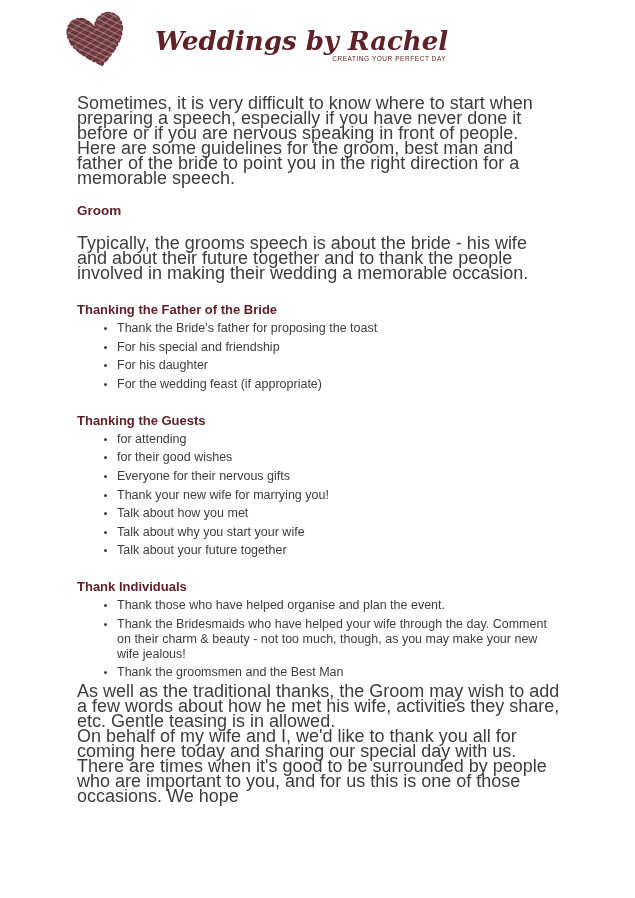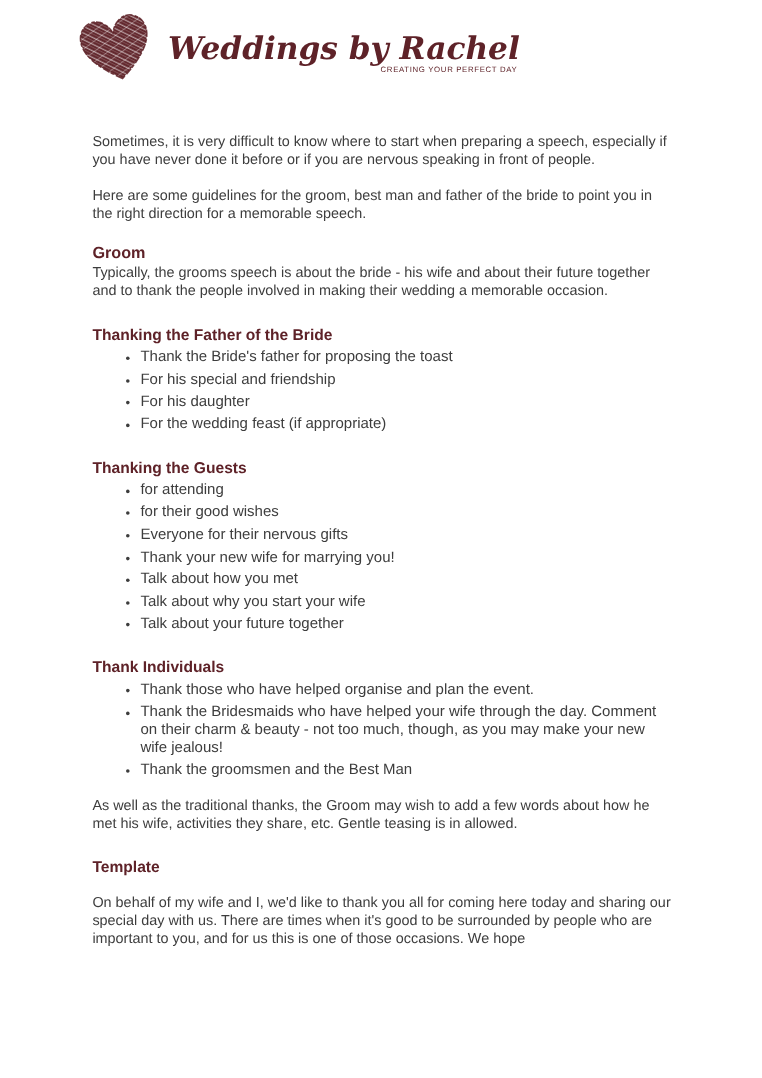--- a/index.html
+++ b/index.html
@@ -15,21 +15,21 @@
     overflow:hidden;
   }
   .page{
     position:relative;
     width:635px;height:898px;
     background:#ffffff;
   }
   
   .logo{
     position:absolute;left:62px;top:6px;
-    display:flex;align-items:center;gap:8px;
+    display:flex;align-items:center;gap:23px;
   }
   .heart{
     width:70px;height:70px;display:block;
   }
   .brand-block{
     display:flex;flex-direction:column;align-items:flex-end;
     margin-top:6px;
   }
   .brand{
     font-family:"DejaVu Serif","Liberation Serif",serif;
@@ -49,28 +49,28 @@
     position:absolute;left:77px;top:96px;
     width:483px;
   }
   h1{
     font-size:17px;font-weight:bold;
     color:var(--accent-maroon);
     text-align:center;
     margin-bottom:14px;
   }
   p{
-    font-size:12px;line-height:15px;
-    margin:15px 0;
+    font-size:18px;line-height:15px;
+    margin:0 0;
     color:var(--body-text);
   }
   h2{
     font-size:13.5px;font-weight:bold;
     color:var(--accent-maroon);
-    margin-top:17px;margin-bottom:2px;
+    margin-top:17px;margin-bottom:18px;
   }
   h2 + p{margin-top:2px;}
   h3{
     font-size:13px;font-weight:bold;
     color:var(--accent-maroon);
     margin-top:21px;margin-bottom:4px;
   }
   ul{
     margin:0 0 4px 0;
     padding-left:40px;
@@ -140,18 +140,17 @@
           <li>Talk about why you start your wife</li>
           <li>Talk about your future together</li>
         </ul>
         <h3>Thank Individuals</h3>
         <ul>
           <li>Thank those who have helped organise and plan the event.</li>
           <li>Thank the Bridesmaids who have helped your wife through the day. Comment on their charm &amp; beauty - not too much, though, as you may make your new wife jealous!</li>
           <li>Thank the groomsmen and the Best Man</li>
         </ul>
         <p>As well as the traditional thanks, the Groom may wish to add a few words about how he met his wife, activities they share, etc. Gentle teasing is in allowed.</p>
-        <h3>Template</h3>
         <p>On behalf of my wife and I, we'd like to thank you all for coming here today and sharing our special day with us. There are times when it's good to be surrounded by people who are important to you, and for us this is one of those occasions. We hope</p>
       </div>
   </main>
 
 </div>
 
 </body></html>

